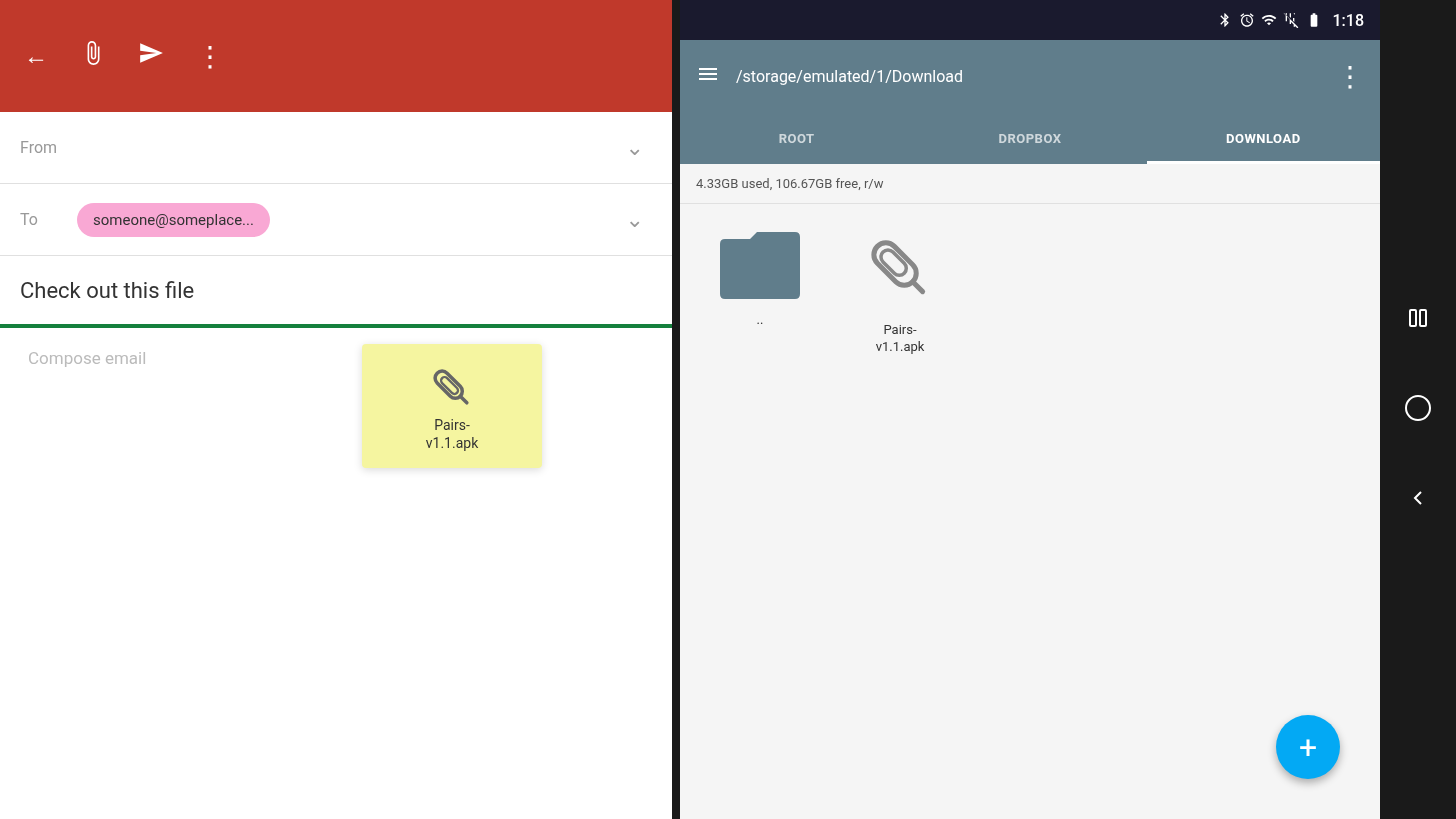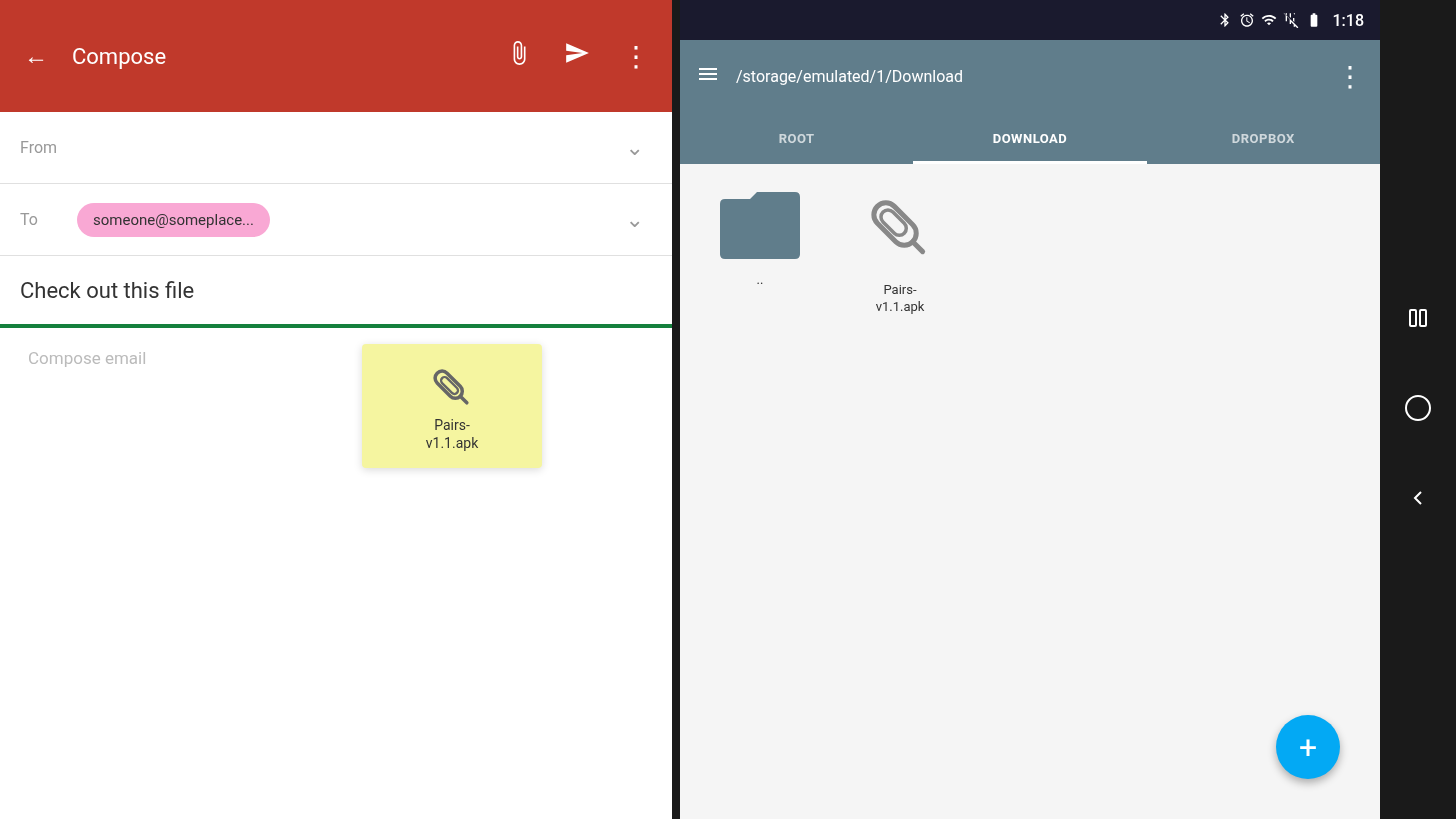--- a/index.html
+++ b/index.html
@@ -309,21 +309,20 @@
       position: relative;
     }
   </style>
 </head>
 <body>
 
 <div class="left-panel">
 
   <div class="gmail-toolbar">
     <span class="toolbar-icon">←</span>
-    <span class="toolbar-title">Compose</span>
     <span class="toolbar-icon">
       <svg width="26" height="26" viewBox="0 0 24 24" fill="white">
         <path d="M16.5 6v11.5c0 2.21-1.79 4-4 4s-4-1.79-4-4V5c0-1.38 1.12-2.5 2.5-2.5s2.5 1.12 2.5 2.5v10.5c0 .55-.45 1-1 1s-1-.45-1-1V6H10v9.5c0 1.38 1.12 2.5 2.5 2.5s2.5-1.12 2.5-2.5V5c0-2.21-1.79-4-4-4S7 2.79 7 5v12.5c0 3.04 2.46 5.5 5.5 5.5s5.5-2.46 5.5-5.5V6h-1.5z"></path>
       </svg>
     </span>
     <span class="toolbar-icon">
       <svg width="26" height="26" viewBox="0 0 24 24" fill="white">
         <path d="M2.01 21L23 12 2.01 3 2 10l15 2-15 2z"></path>
       </svg>
     </span>
@@ -402,28 +401,29 @@
       </svg>
     </span>
     <span class="fm-path">/storage/emulated/1/Download</span>
     <span style="color:#fff; font-size:28px; cursor:pointer;">⋮</span>
   </div>
 
   <div class="fm-tabs">
     <div class="fm-tab">
       <span>ROOT</span>
     </div>
+    <div class="fm-tab">
+      <span>DROPBOX</span>
+    </div>
     <div class="fm-tab active">
       <span>DOWNLOAD</span>
     </div>
-    <div class="fm-tab">
-      <span>DROPBOX</span>
-    </div>
-  </div>
-
+  </div>
+
+  <div class="storage-info">4.33GB used, 106.67GB free, r/w</div>
 
   <div class="fm-content">
     <div class="file-grid">
 
       <div class="file-item">
         <div style="position:relative; width:90px; height:80px;">
           <svg width="90" height="80" viewBox="0 0 90 80">
             <path d="M5 20 Q5 15 10 15 L35 15 L42 8 L80 8 Q85 8 85 13 L85 70 Q85 75 80 75 L10 75 Q5 75 5 70 Z" fill="#607d8b"></path>
           </svg>
         </div>

